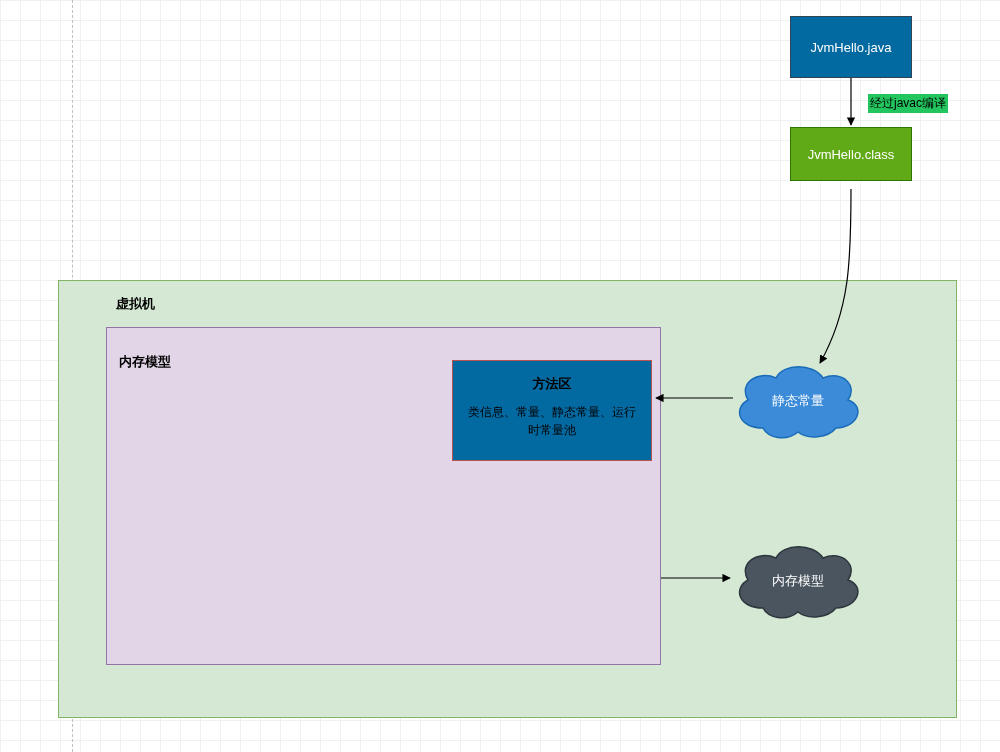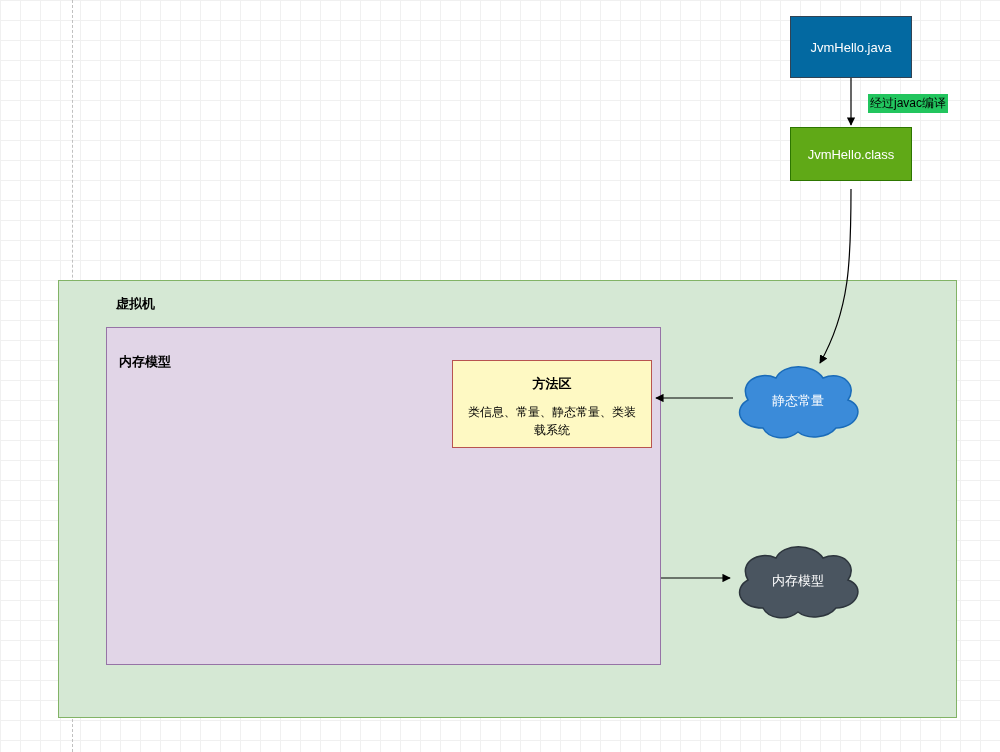--- a/index.html
+++ b/index.html
@@ -86,22 +86,22 @@
 .mem-title {
   position: absolute;
   left: 12px; top: 17px;
   font-size: 13px;
   font-weight: bold;
   margin-top: 8px;
 }
 .method-area {
   position: absolute;
   left: 452px; top: 360px;
-  width: 200px; height: 88px;
-  background: #fef9c3;
+  width: 200px; height: 101px;
+  background: #0369a1;
   border: 1px solid #b85450;
   z-index: 4;
   text-align: center;
   padding: 14px 10px 8px 10px;
   font-size: 12px;
 }
 .method-title { font-weight: bold; font-size: 13px; margin-bottom: 10px; }
 .method-desc { font-size: 12px; line-height: 1.5; }
 .cloud {
   position: absolute;
@@ -147,21 +147,21 @@
 <div class="vm-container">
   <div class="vm-title">虚拟机</div>
 </div>
 
 <div class="mem-container">
   <div class="mem-title">内存模型</div>
 </div>
 
 <div class="method-area">
   <div class="method-title">方法区</div>
-  <div class="method-desc">类信息、常量、静态常量、类装载系统</div>
+  <div class="method-desc">类信息、常量、静态常量、运行时常量池</div>
 </div>
 
 <div class="cloud cloud-loader">
   <svg viewBox="0 0 140 86" preserveAspectRatio="none">
     <path d="M35,70 C10,70 5,50 20,42 C10,25 30,12 48,20 C55,5 85,5 95,20 C115,12 130,28 120,42 C138,48 130,70 108,70 C100,80 80,82 70,74 C58,84 40,80 35,70 Z" fill="#3b8bd9" stroke="#1a6bb8" stroke-width="1.5"></path>
   </svg>
   <span>静态常量</span>
 </div>
 
 <div class="cloud cloud-engine">

